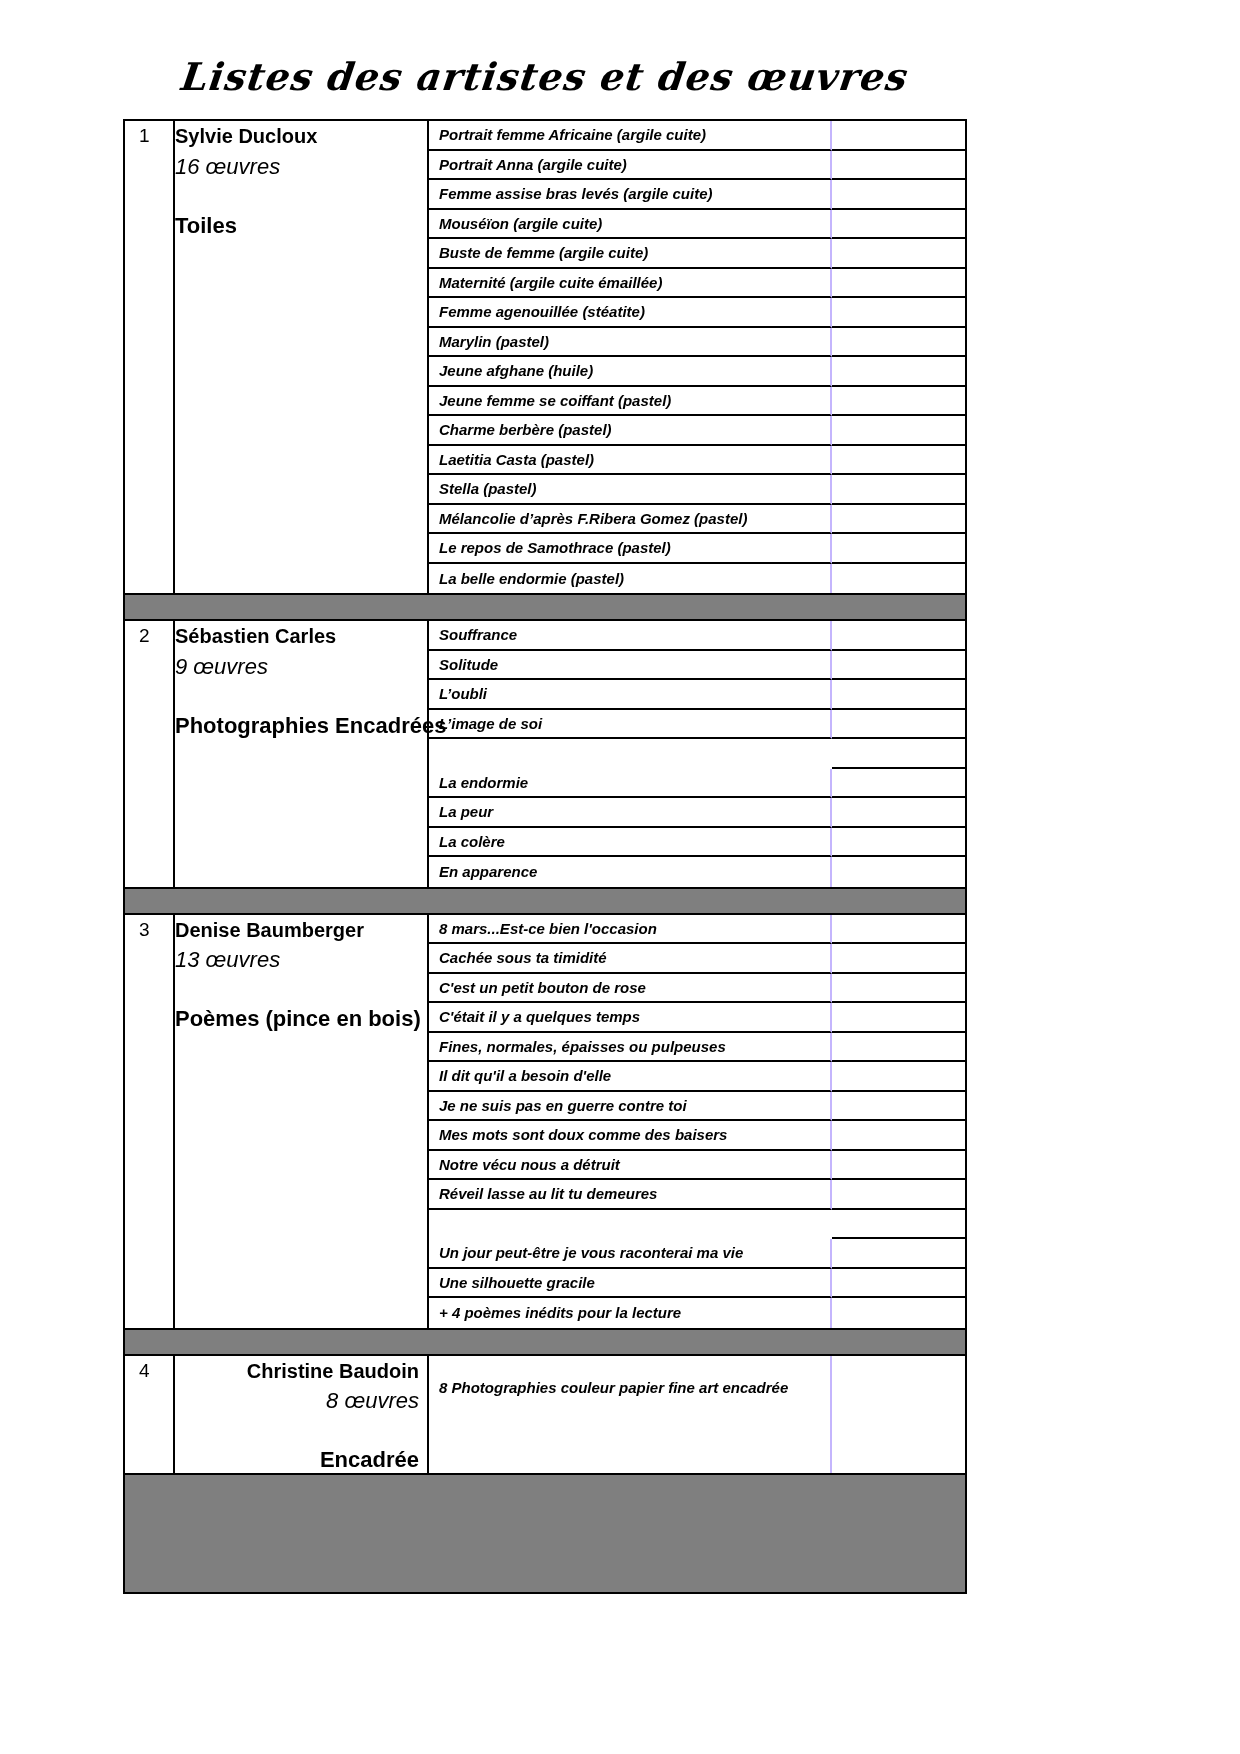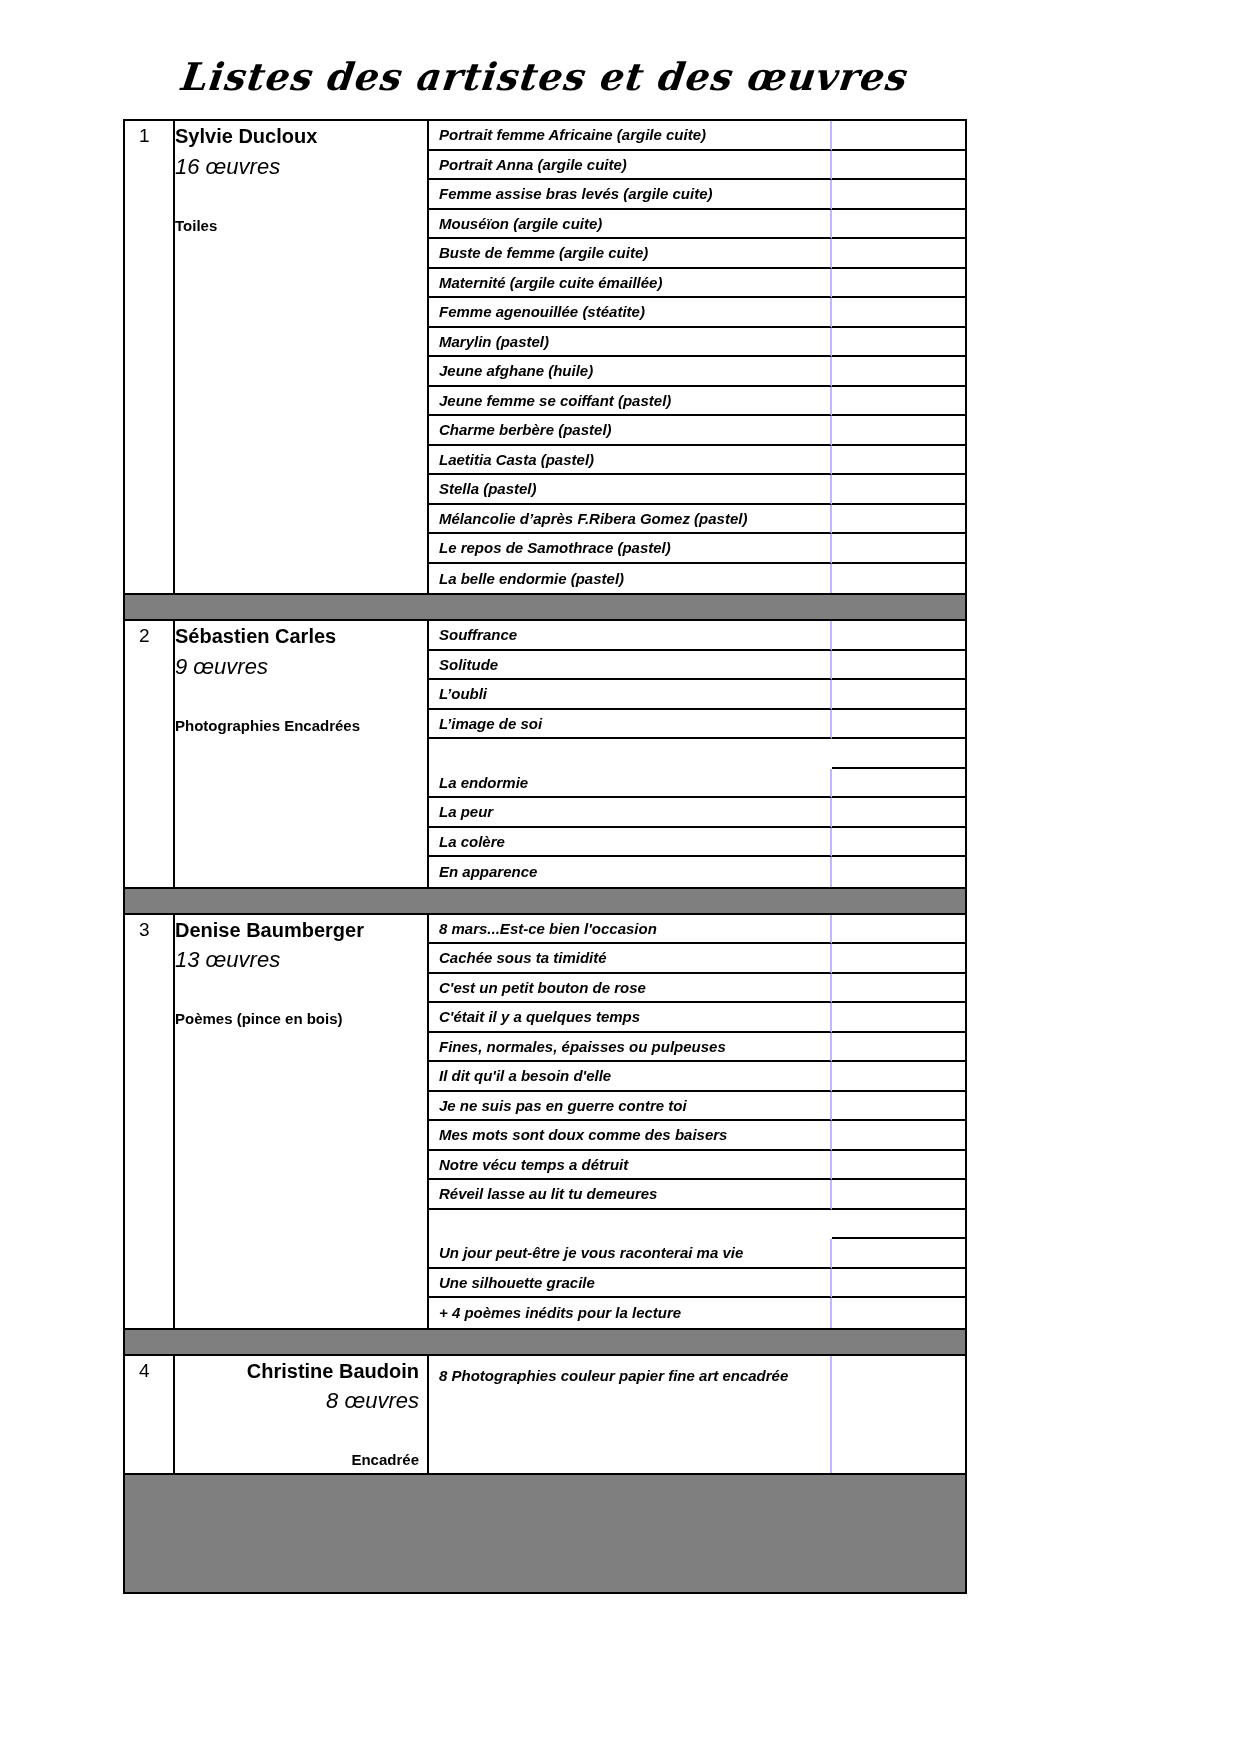--- a/index.html
+++ b/index.html
@@ -30,32 +30,32 @@
     grid-column:1;border-right:2px solid #000;
     font-size:19px;padding:4px 0 0 14px;
   }
   .artist-cell{
     grid-column:2;border-right:2px solid #000;
     padding:1px 8px 0 0;line-height:29.5px;white-space:nowrap;
   }
   .artist-name{font-weight:bold;font-size:20px;}
   .artist-count{font-style:italic;font-size:22px;}
   .artist-spacer{height:29.5px;}
-  .artist-medium{font-weight:bold;font-size:15px;}
+  .artist-medium{font-weight:bold;font-size:22px;}
   .work-cell{
     grid-column:3;border-right:2px solid #c4b5fd;border-bottom:2px solid #000;
     font-weight:bold;font-style:italic;font-size:15px;
     display:flex;align-items:center;
     padding:0 8px 0 10px;overflow:hidden;white-space:nowrap;
   }
   .check-cell{grid-column:4;border-bottom:2px solid #000;}
   .work-cell.last,.check-cell.last{border-bottom:none;}
   .tall .work-cell{
     align-items:flex-start;white-space:normal;
-    line-height:1.55;padding-top:8px;
+    line-height:1.55;padding-top:20px;
   }
   .separator{
     height:28px;box-sizing:border-box;
     border-top:2px solid #000;border-bottom:2px solid #000;
   }
   .separator.separator-end{height:119px;border-bottom:none;}
 </style>
 </head>
 <body>
 
@@ -150,21 +150,21 @@
       <div class="cell work-cell">C'était il y a quelques temps</div>
       <div class="cell check-cell"></div>
       <div class="cell work-cell">Fines, normales, épaisses ou pulpeuses</div>
       <div class="cell check-cell"></div>
       <div class="cell work-cell">Il dit qu'il a besoin d'elle</div>
       <div class="cell check-cell"></div>
       <div class="cell work-cell">Je ne suis pas en guerre contre toi</div>
       <div class="cell check-cell"></div>
       <div class="cell work-cell">Mes mots sont doux comme des baisers</div>
       <div class="cell check-cell"></div>
-      <div class="cell work-cell">Notre vécu temps a détruit</div>
+      <div class="cell work-cell">Notre vécu nous a détruit</div>
       <div class="cell check-cell"></div>
       <div class="cell work-cell">Réveil lasse au lit tu demeures</div>
       <div class="cell check-cell"></div>
       <div class="cell check-cell"></div>
       <div class="cell work-cell">Un jour peut-être je vous raconterai ma vie</div>
       <div class="cell check-cell"></div>
       <div class="cell work-cell">Une silhouette gracile</div>
       <div class="cell check-cell"></div>
       <div class="cell work-cell last">+ 4 poèmes inédits pour la lecture</div>
       <div class="cell check-cell last"></div>

